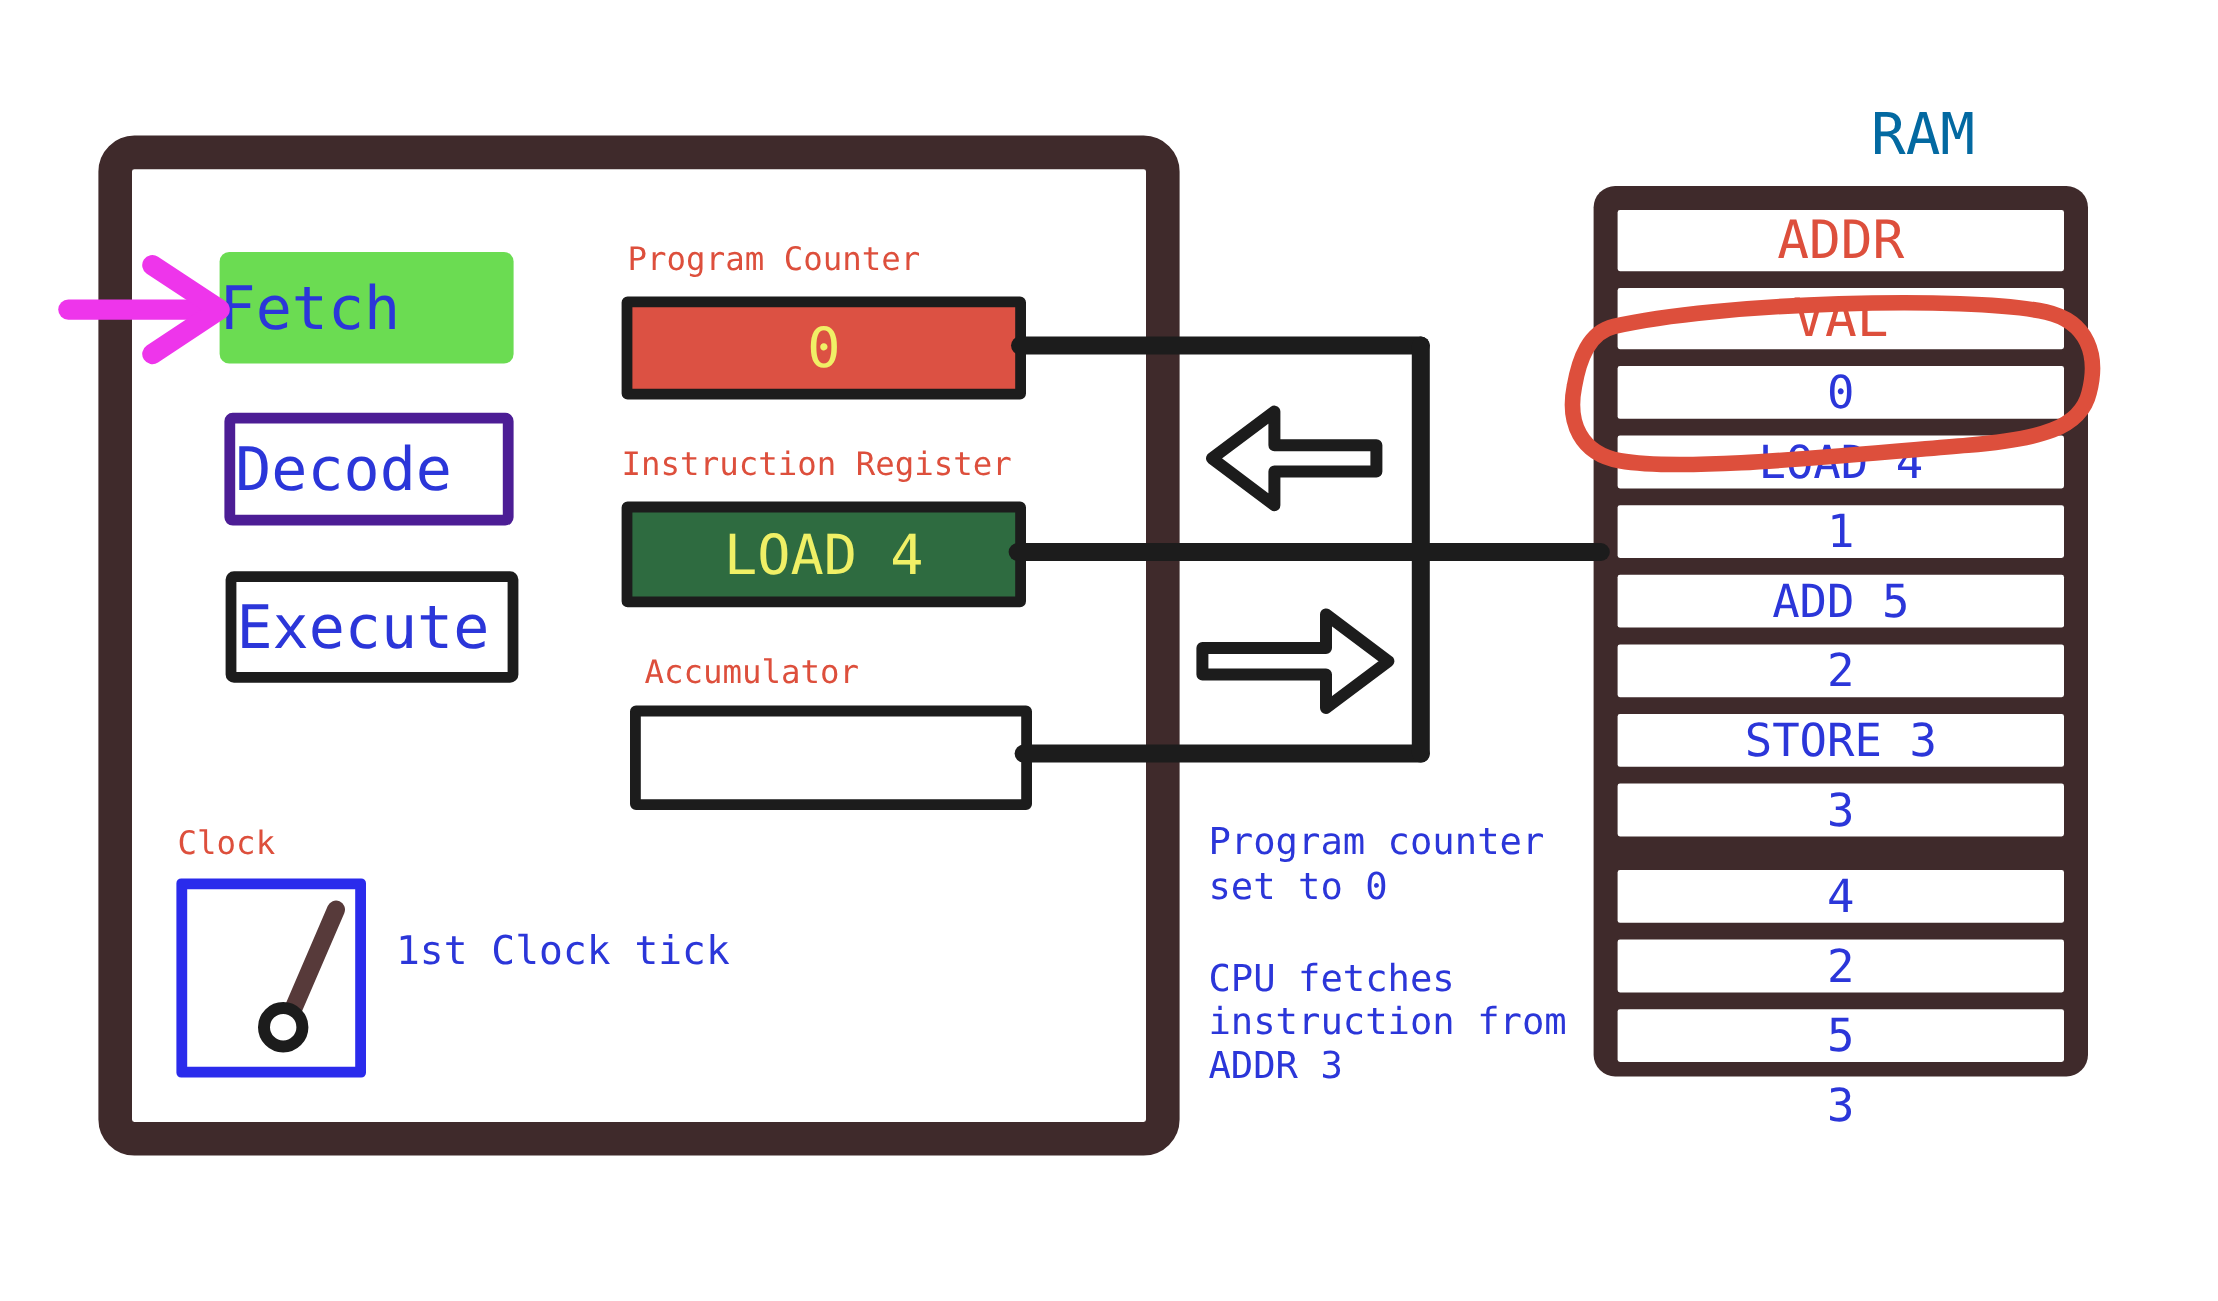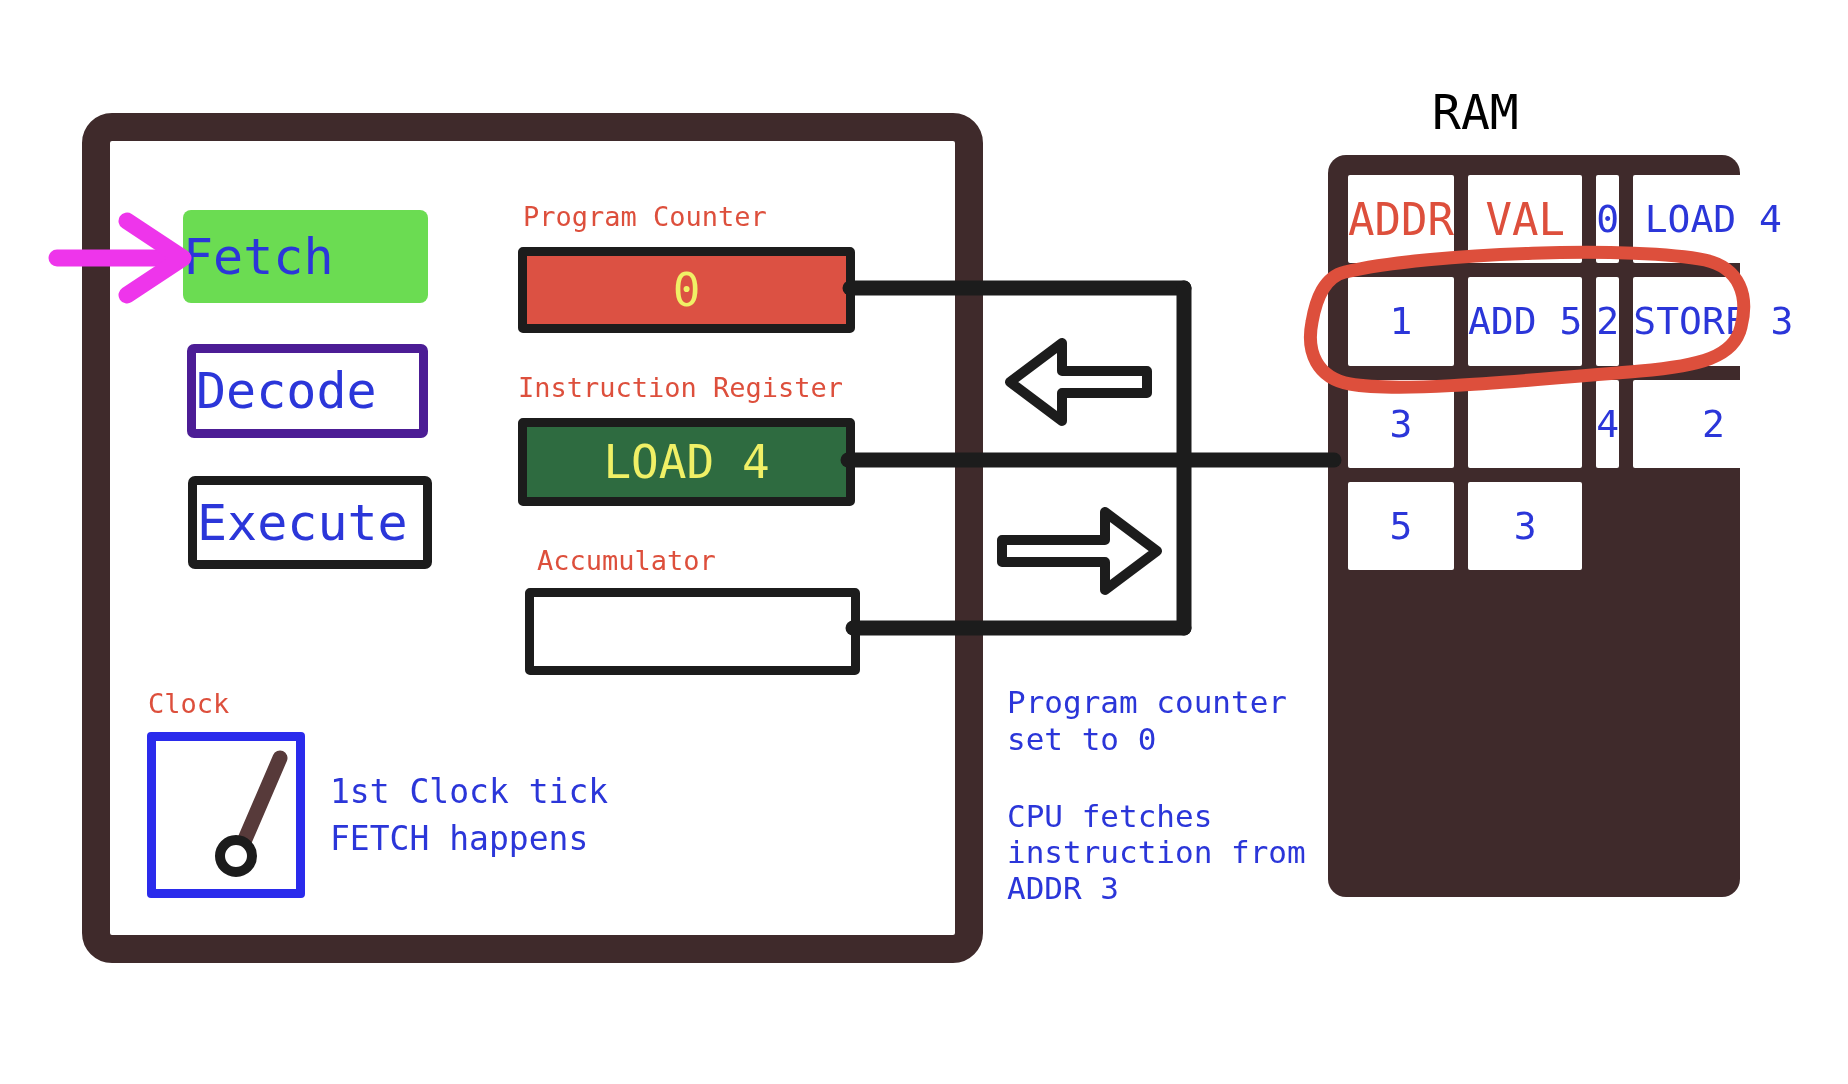--- a/index.html
+++ b/index.html
@@ -33,25 +33,25 @@
   .clock-label{left:148px;top:688px}
   .clock-box{left:147px;top:732px;width:158px;height:166px;border:9px solid #2a2bec;border-radius:4px}
   .clock-note{left:330px;top:768px;font-size:33px;line-height:47px;color:#2b36d9;white-space:nowrap}
 
   
   .caption{font-size:31px;color:#2b36d9;white-space:nowrap}
   .cap1{left:1007px;top:684px;line-height:37px}
   .cap2{left:1007px;top:798px;line-height:36px}
 
   
-  .ram-title{left:1432px;top:84px;width:165px;
-             font-size:48px;color:#000000}
+  .ram-title{left:1520px;top:84px;width:165px;text-align:center;
+             font-size:48px;color:#0369a1}
   .ram-table{left:1328px;top:155px;width:412px;height:742px;background:#3f2a2b;
              border-radius:18px;padding:20px;display:grid;
-             grid-template-columns:1fr 1fr 1fr 1fr;grid-template-rows:repeat(7,1fr);gap:14px}
+             grid-template-columns:1fr;grid-template-rows:repeat(7,1fr);gap:14px}
   .ram-cell{background:#ffffff;display:flex;align-items:center;justify-content:center;
             border-radius:2px;font-size:38px;color:#2b36d9;white-space:nowrap}
   .ram-header{font-size:44px;color:#dd4f3c}
 
   svg.overlay{position:absolute;left:0;top:0;z-index:9;pointer-events:none}
 </style>
 </head>
 <body>
 
 <div id="stage">
@@ -80,21 +80,20 @@
 
   <div class="abs reg-label acc-label">Accumulator</div>
   <div class="abs reg-box acc-box">
     <span></span>
   </div>
 
   <div class="abs reg-label clock-label">Clock</div>
   <div class="abs clock-box"></div>
   <div class="abs clock-note">
     <div>1st Clock tick</div>
-    <div>FETCH happens</div>
   </div>
 
   <div class="abs caption cap1">
     <div>Program counter</div>
     <div>set to 0</div>
   </div>
   <div class="abs caption cap2">
     <div>CPU fetches</div>
     <div>instruction from</div>
     <div>ADDR 3</div>

